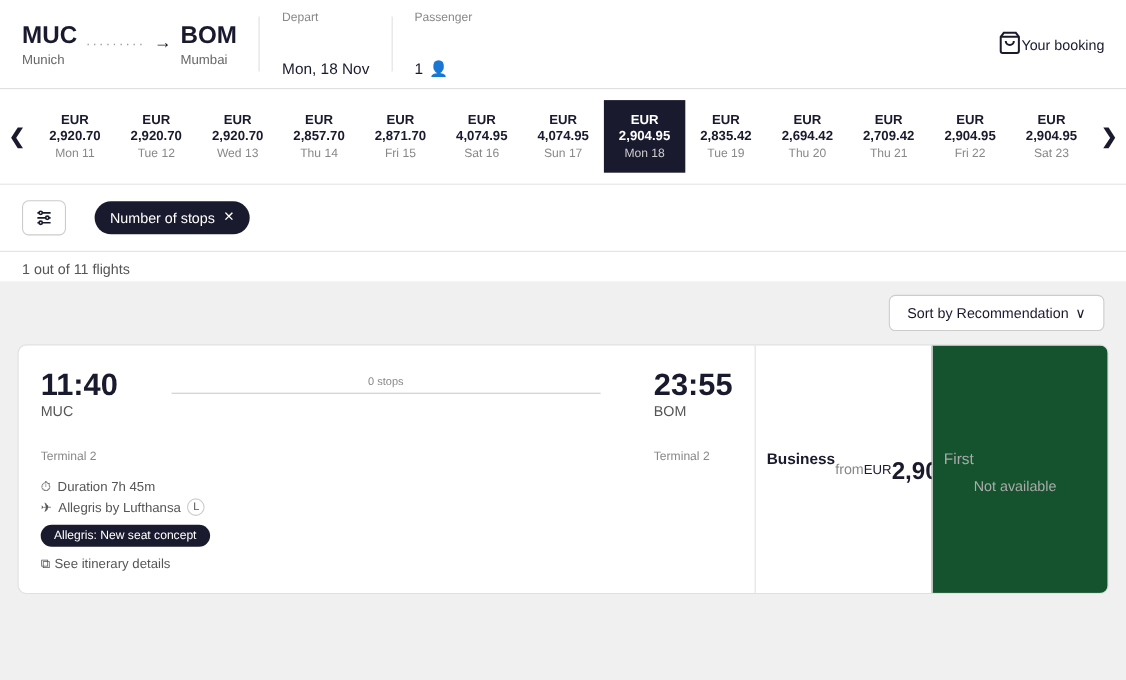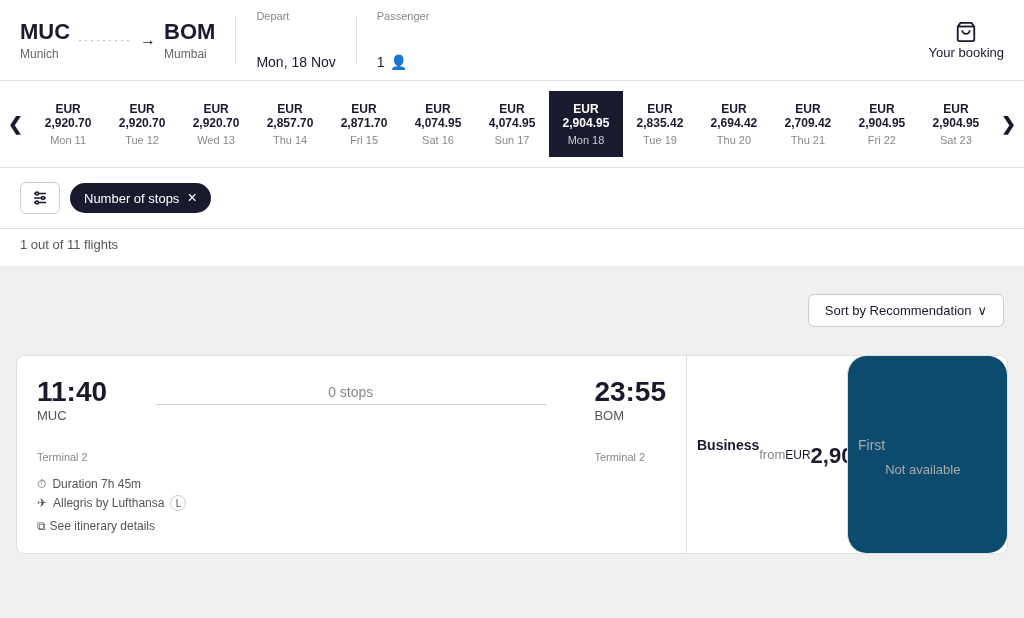--- a/index.html
+++ b/index.html
@@ -61,21 +61,20 @@
       font-weight: 500;
     }
     .passenger-row {
       display: flex;
       align-items: center;
       gap: 6px;
     }
     .booking-btn {
       margin-left: auto;
       display: flex;
-      flex-direction: column;
       align-items: center;
       cursor: pointer;
       color: #1a1a2e;
       font-size: 13px;
     }
     .booking-btn svg { margin-bottom: 2px; }
 
     
     .date-grid-container {
       background: white;
@@ -121,21 +120,21 @@
       font-size: 18px;
       font-weight: bold;
     }
 
     
     .filter-bar {
       background: white;
       padding: 14px 20px;
       display: flex;
       align-items: center;
-      gap: 10px;
+      gap: 26px;
       border-bottom: 1px solid #e0e0e0;
     }
     .filter-icon-btn {
       border: 1px solid #ccc;
       border-radius: 6px;
       padding: 6px 10px;
       cursor: pointer;
       display: flex;
       align-items: center;
       background: white;
@@ -149,30 +148,30 @@
       display: flex;
       align-items: center;
       gap: 8px;
       cursor: pointer;
     }
     .filter-chip .close { font-size: 16px; cursor: pointer; }
 
     
     .results-info {
       background: white;
-      padding: 8px 20px 14px;
+      padding: 8px 20px 4px;
       font-size: 13px;
       color: #555;
     }
 
     
     .sort-bar {
       display: flex;
       justify-content: flex-end;
-      padding: 28px 20px;
+      padding: 12px 20px;
       background: #f0f0f0;
     }
     .sort-btn {
       background: white;
       border: 1px solid #ccc;
       border-radius: 6px;
       padding: 8px 16px;
       font-size: 13px;
       cursor: pointer;
       display: flex;
@@ -221,21 +220,21 @@
     }
     .flight-middle {
       flex: 1;
       display: flex;
       flex-direction: column;
       align-items: center;
       justify-content: flex-start;
       padding-top: 8px;
     }
     .stops-label {
-      font-size: 14px;
+      font-size: 10px;
       color: #888;
       margin-bottom: 4px;
     }
     .flight-line {
       width: 80%;
       height: 1px;
       background: #ccc;
       position: relative;
     }
     .flight-details {
@@ -309,21 +308,21 @@
       margin-top: 16px;
       font-size: 18px;
       color: #555;
       cursor: pointer;
     }
     .not-available {
       font-size: 13px;
       color: #aaa;
       margin-top: 30px;
     }
-    .fare-col.first-class { background: #0c4a6e; border-radius: 19px; }
+    .fare-col.first-class { background: #14532d; }
   </style>
 </head>
 <body>
 
 <div class="header">
   <div class="route-info">
     <div>
       <div class="route-code">MUC</div>
       <div class="route-city">Munich</div>
     </div>
@@ -473,20 +472,23 @@
     <div class="flight-details">
       <div class="detail-row">
         <span>⏱</span>
         <span>Duration 7h 45m</span>
       </div>
       <div class="detail-row">
         <span>✈</span>
         <span>Allegris by Lufthansa</span>
         <span style="border:1px solid #ccc; border-radius:50%; width:16px; height:16px; display:inline-flex; align-items:center; justify-content:center; font-size:10px;">L</span>
       </div>
+      <div style="margin-top:4px;">
+        <span class="badge">Allegris: New seat concept</span>
+      </div>
     </div>
 
     <div class="itinerary-link">
       <span>⧉</span>
       <span>See itinerary details</span>
     </div>
   </div>
 
   <div class="fare-columns">
     <div class="fare-col">

